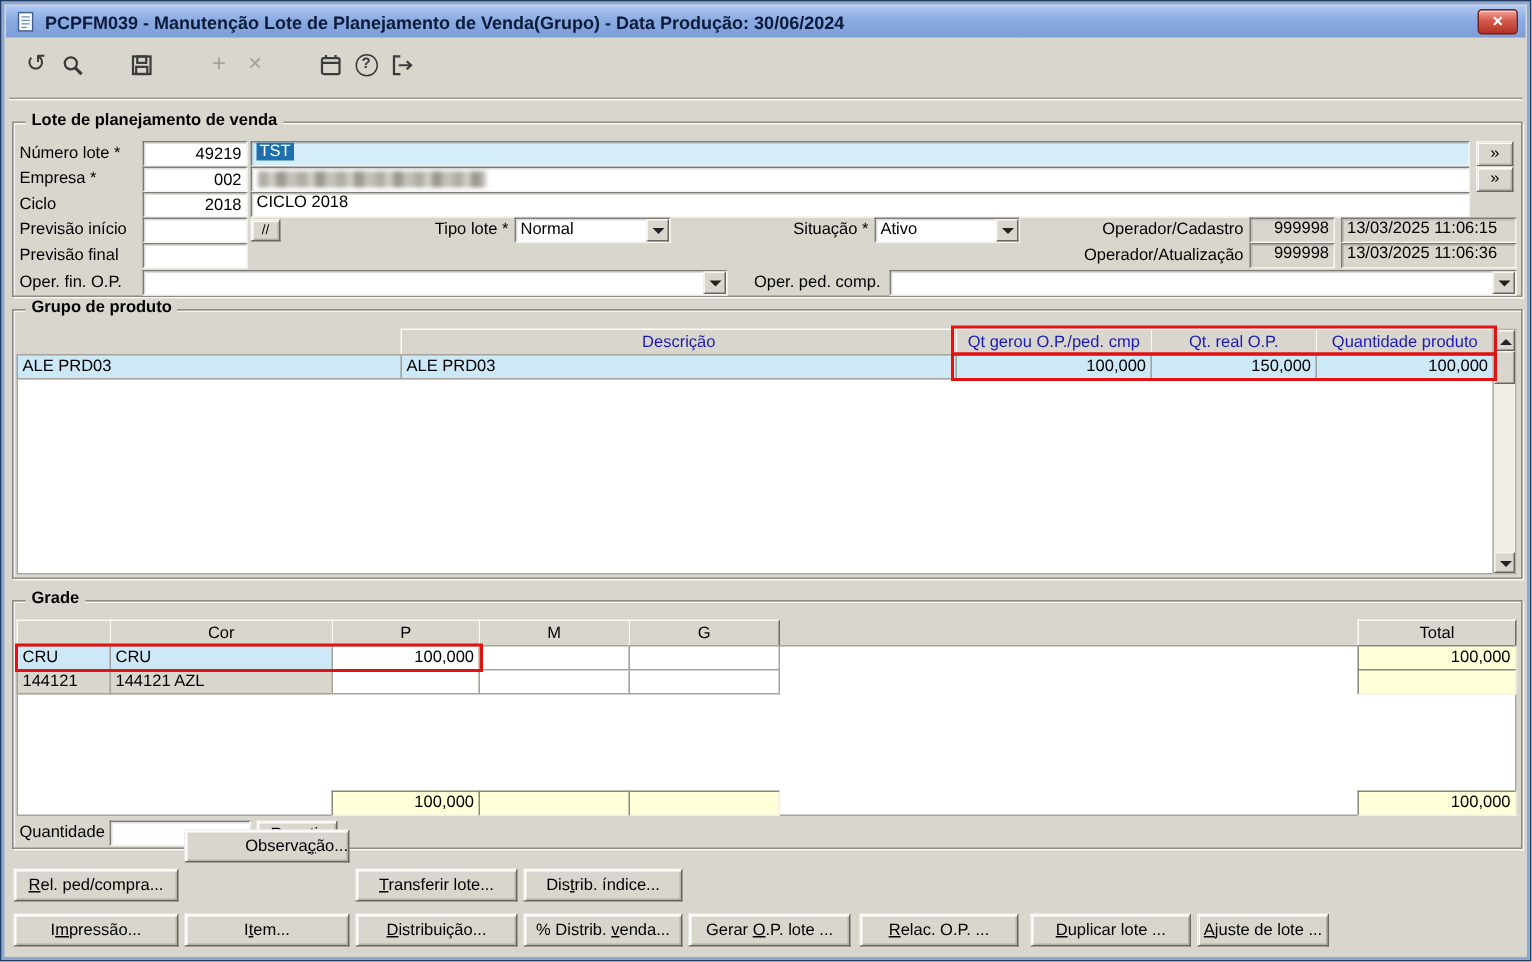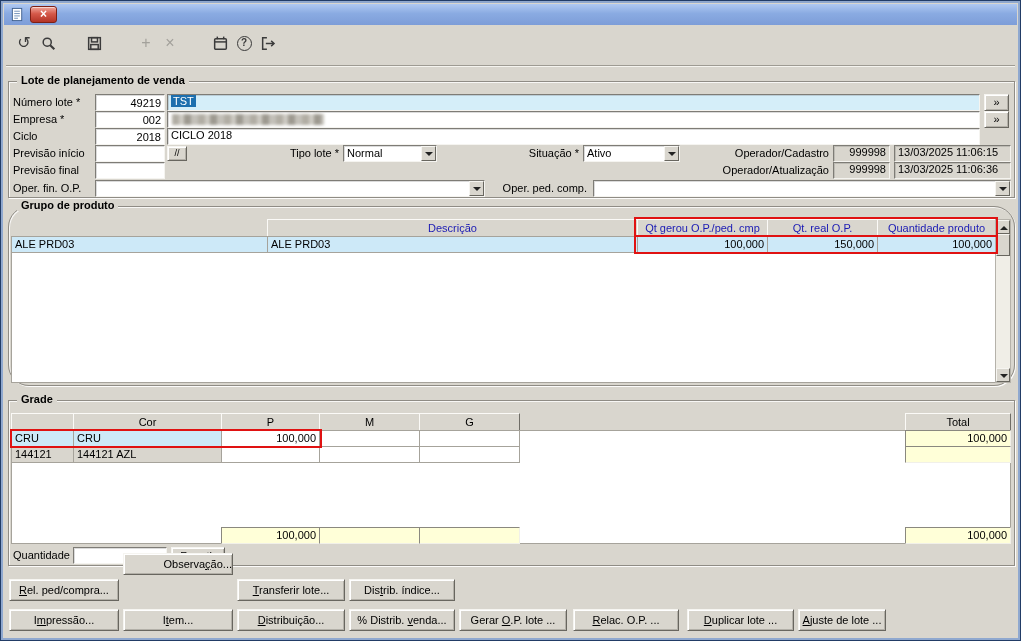--- a/index.html
+++ b/index.html
@@ -95,20 +95,21 @@
   <div class="titlebar">
     <span class="title-icon">
       <svg viewBox="0 0 16 16" width="15" height="15">
         <rect x="2.5" y="1.5" width="10" height="13" fill="#ffffff" stroke="#40618f"></rect>
         <line x1="4.5" y1="4.5" x2="10.5" y2="4.5" stroke="#6f8fb8"></line>
         <line x1="4.5" y1="7" x2="10.5" y2="7" stroke="#6f8fb8"></line>
         <line x1="4.5" y1="9.5" x2="10.5" y2="9.5" stroke="#6f8fb8"></line>
         <line x1="4.5" y1="12" x2="8.5" y2="12" stroke="#6f8fb8"></line>
       </svg>
     </span>
+    <span class="title-text">PCPFM039 - Manutenção Lote de Planejamento de Venda(Grupo) - Data Produção: 30/06/2024</span>
     <span class="close-btn">×</span>
   </div>
 
   <div class="toolbar">
     <span class="tool glyph">↺</span>
     <span class="tool">
       <svg viewBox="0 0 16 16">
           <circle cx="6.8" cy="6.8" r="3.8"></circle>
           <line x1="9.6" y1="9.6" x2="13.5" y2="13.5" stroke-width="2"></line>
         </svg>
@@ -164,21 +165,21 @@
     <div class="btn minibtn" style="left:975px;top:29px;width:25px;height:17px;line-height:15px;font-size:11px;">»</div>
 
     <span class="lbl" style="left:4px;top:46px;width:80px;">Ciclo</span>
     <input class="fld num" style="left: 86px; top: 46px; width: 70px;" value="2018">
     <div class="fld" style="left:158px;top:46px;width:813px;">CICLO 2018</div>
 
     <span class="lbl" style="left:4px;top:63px;width:80px;">Previsão início</span>
     <input class="fld" style="left: 86px; top: 63px; width: 70px;" value="">
     <div class="btn minibtn" style="left:158px;top:64px;width:20px;height:15px;">//</div>
     <span class="lbl r" style="left:238px;top:63px;width:92px;">Tipo lote *</span>
-    <div class="combo" style="left:334px;top:63px;width:94px;padding-left:39px;">
+    <div class="combo" style="left:334px;top:63px;width:104px;padding-left:39px;">
       <span class="combo-text">Normal</span>
       <span class="combo-arrow"></span>
     </div>
     <span class="lbl r" style="left:498px;top:63px;width:72px;">Situação *</span>
     <div class="combo" style="left:574px;top:63px;width:97px;">
       <span class="combo-text">Ativo</span>
       <span class="combo-arrow"></span>
     </div>
     <span class="lbl r" style="left:694px;top:63px;width:126px;">Operador/Cadastro</span>
     <div class="fld ro num" style="left:824px;top:63px;width:57px;">999998</div>
@@ -195,21 +196,21 @@
       <span class="combo-text"></span>
       <span class="combo-arrow"></span>
     </div>
     <span class="lbl r" style="left:482px;top:98px;width:96px;">Oper. ped. comp.</span>
     <div class="combo" style="left:584px;top:98px;width:418px;">
       <span class="combo-text"></span>
       <span class="combo-arrow"></span>
     </div>
   </div>
 
-  <div class="group" style="left:7px;top:205px;width:1007px;height:180px;border-radius:21px;">
+  <div class="group" style="left:7px;top:205px;width:1007px;height:180px;">
     <span class="legend">Grupo de produto</span>
 
     <div class="whitebody" style="left:2px;top:29px;width:985px;height:147px;"></div>
 
     <div class="hcell hblue" style="left:258px;top:12px;width:371px;height:18px;">Descrição</div>
     <div class="hcell hblue" style="left:628px;top:12px;width:131px;height:18px;">Qt gerou O.P./ped. cmp</div>
     <div class="hcell hblue" style="left:758px;top:12px;width:111px;height:18px;">Qt. real O.P.</div>
     <div class="hcell hblue" style="left:868px;top:12px;width:119px;height:18px;">Quantidade produto</div>
 
     <div class="cell selbg" style="left:2px;top:29px;width:257px;height:17px;">ALE PRD03</div>

